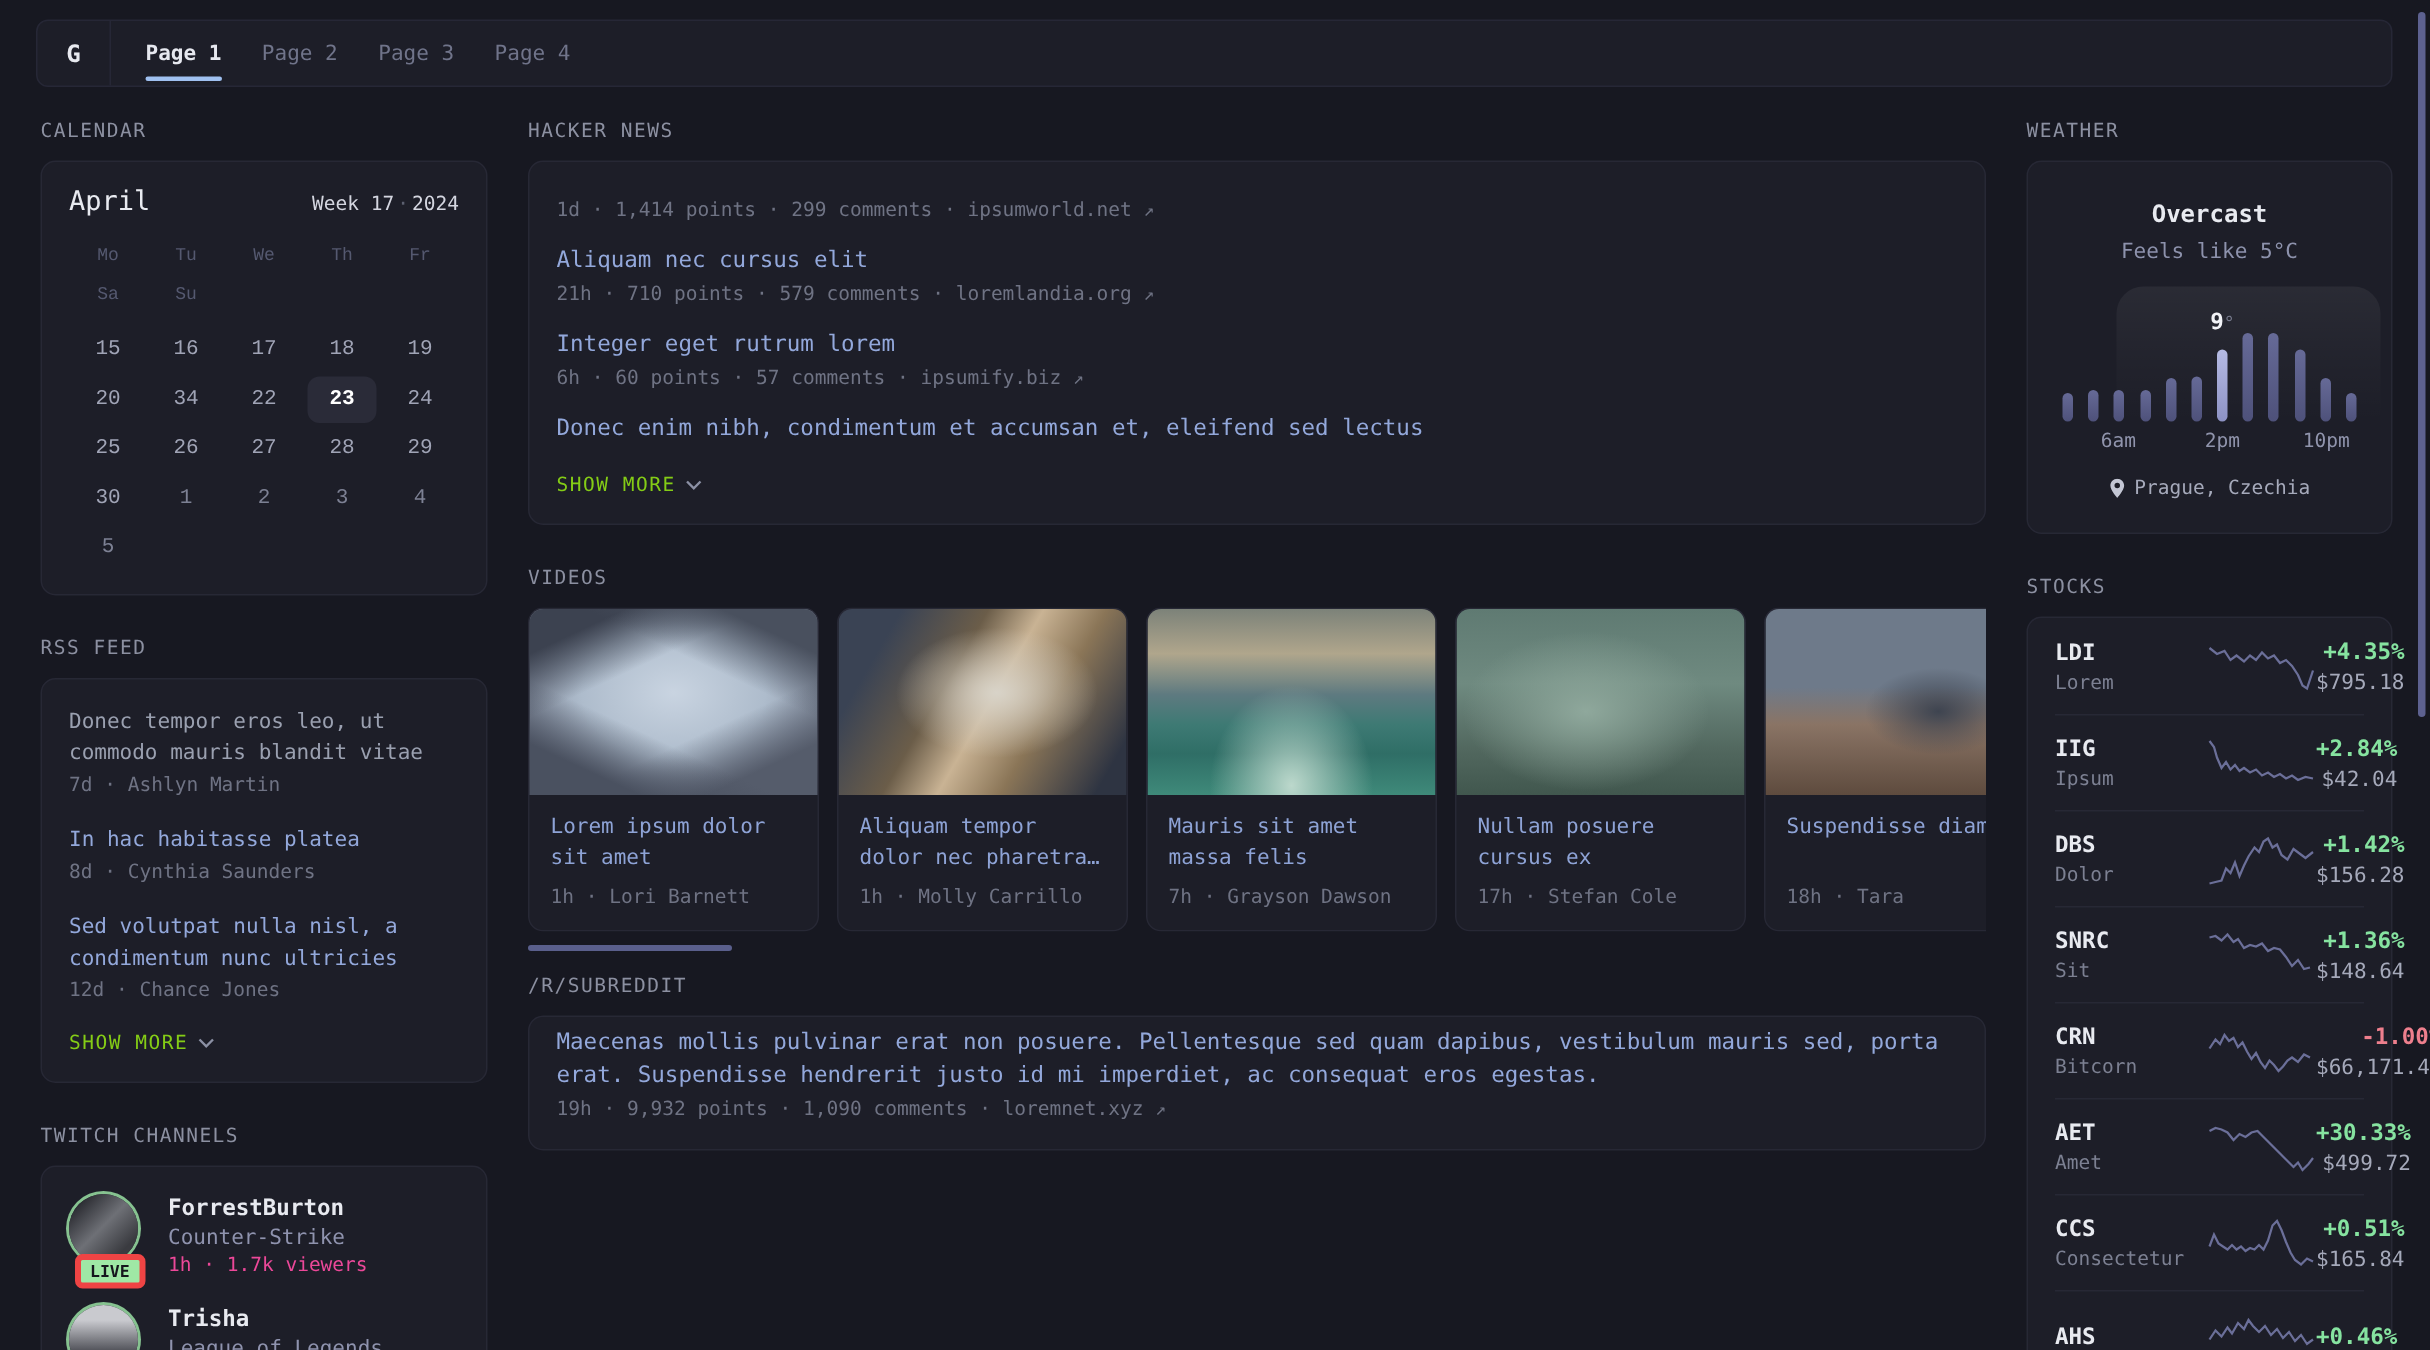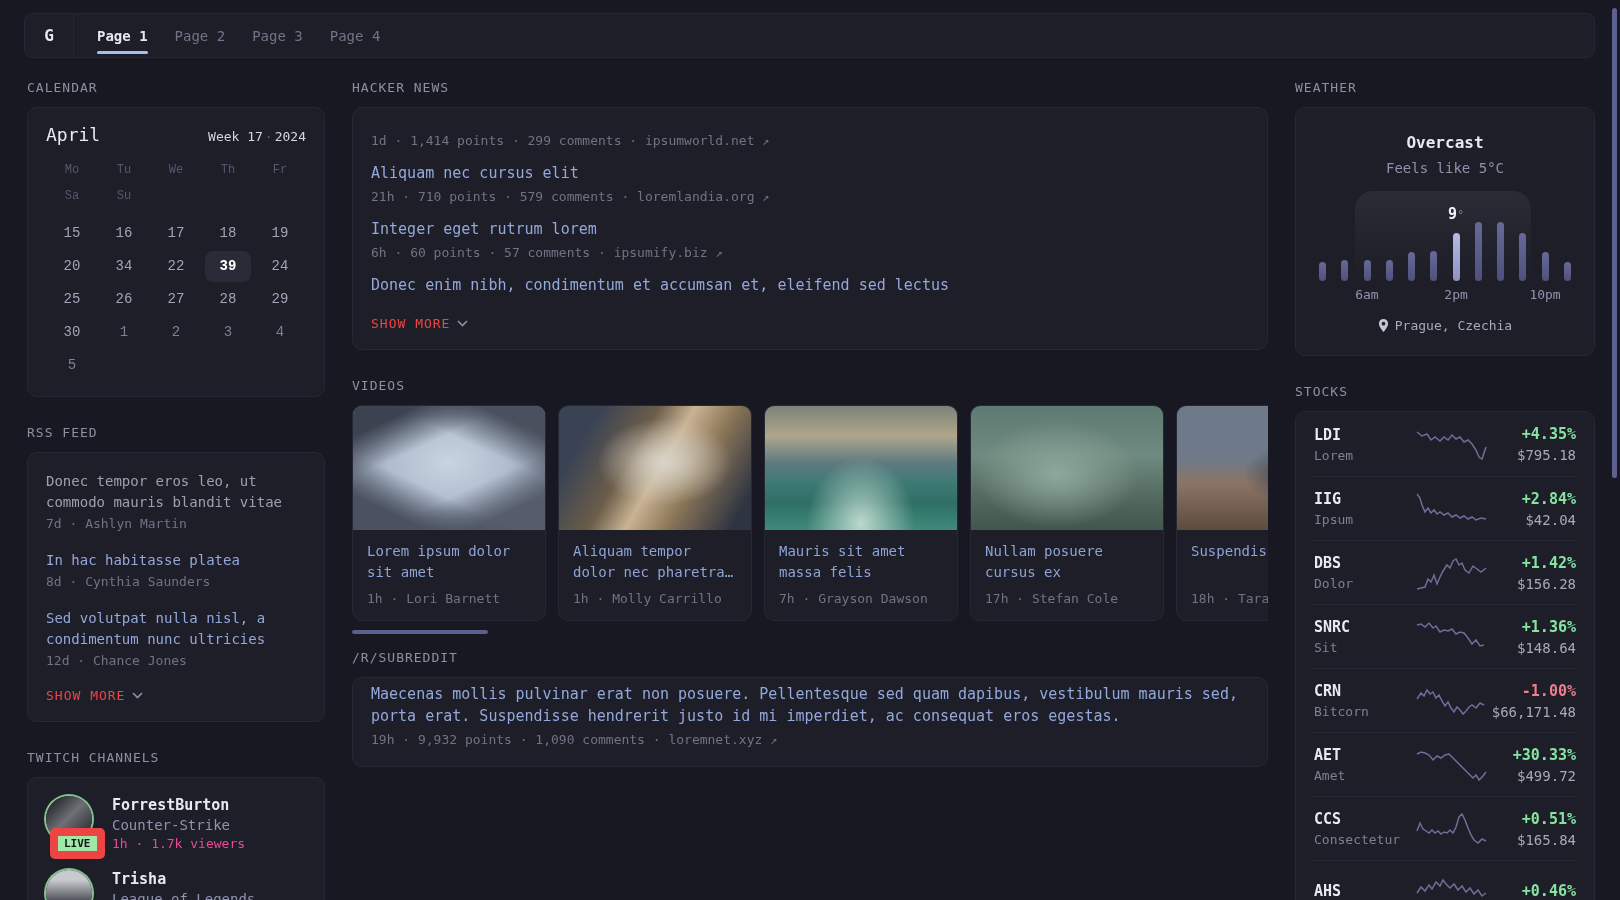--- a/index.html
+++ b/index.html
@@ -35,21 +35,21 @@
     background:#9fc0f0; border-radius:2px;
   }
 
   
   .page {
     position:absolute; top:80px; left:27px; right:25px; bottom:0;
     display:flex; gap:27px;
   }
   .col-left  { width:298px; flex:none; }
   .col-mid   { flex:1; min-width:0; }
-  .col-right { width:300px; flex:none; }
+  .col-right { width:244px; flex:none; }
 
   .sec-label {
     font-size:13px; font-weight:normal; letter-spacing:1px;
     color:#8c90a1; margin-bottom:12px;
   }
   .widget { margin-bottom:28px; }
   .card {
     background:#1d1e28; border:1px solid #272835; border-radius:10px;
   }
 
@@ -72,40 +72,40 @@
 
   
   .pad { padding:18px; }
   .feed-item { margin-bottom:19px; }
   .feed-item:last-of-type { margin-bottom:14px; }
   .feed-title { font-size:14px; line-height:21px; color:#93a8db; display:block; cursor:pointer; }
   .feed-title.read { color:#9aa0b0; }
   .feed-meta { font-size:13px; color:#6f7384; margin-top:3px; }
   .show-more {
     display:inline-flex; align-items:center; gap:7px;
-    font-size:13px; letter-spacing:1px; color:#ef4444; cursor:pointer;
+    font-size:13px; letter-spacing:1px; color:#84cc16; cursor:pointer;
   }
   .chev { width:11px; height:7px; stroke:#8b90a4; fill:none; stroke-width:1.6; }
 
   
   .tw-row { display:flex; gap:16px; margin-bottom:19px; }
   .tw-row:last-child { margin-bottom:0; }
   .tw-avatar-wrap { position:relative; width:50px; flex:none; }
   .tw-avatar {
     width:46px; height:46px; border-radius:50%;
     box-shadow:0 0 0 2px #86c290; cursor:pointer;
   }
   .tw-avatar.off { box-shadow:0 0 0 2px #565a78; }
   .av-forrest { background:linear-gradient(135deg,#23242a 10%,#6e7076 48%,#3a3b40 80%); }
   .av-trisha  { background:linear-gradient(180deg,#c9cacf 22%,#8b8c92 45%,#3b3c44 75%); }
   .av-kendall { background:linear-gradient(160deg,#e8d7c8 25%,#c9935f 55%,#8a5a3a 90%); }
   .live-badge {
     position:absolute; left:4px; bottom:-8px;
     background:#9fe8a5; color:#15161d; font-size:11px; font-weight:bold;
-    padding:1px 6px; border-radius:5px; border:8px solid #ef4444;
+    padding:1px 6px; border-radius:5px; border:4px solid #ef4444;
   }
   .tw-name { font-size:15px; font-weight:bold; color:#e8eaf0; cursor:pointer; }
   .tw-game { font-size:14px; color:#8f93ae; margin-top:3px; }
   .tw-meta { font-size:13px; color:#ec4899; margin-top:3px; }
 
   
   .hn-card { padding:20px 18px 18px; }
   .hn-item { margin-bottom:14px; }
   .hn-title { display:block; font-size:15px; line-height:22px; color:#93a8db; cursor:pointer; }
   .hn-meta { font-size:13px; color:#6f7384; margin-top:5px; }
@@ -239,21 +239,21 @@
           </div>
         <div class="cal-grid" id="cal-days">
             <div class="cal-day">15</div>
             <div class="cal-day">16</div>
             <div class="cal-day">17</div>
             <div class="cal-day">18</div>
             <div class="cal-day">19</div>
             <div class="cal-day">20</div>
             <div class="cal-day">34</div>
             <div class="cal-day">22</div>
-            <div class="cal-day sel">39</div>
+            <div class="cal-day sel">23</div>
             <div class="cal-day">24</div>
             <div class="cal-day">25</div>
             <div class="cal-day">26</div>
             <div class="cal-day">27</div>
             <div class="cal-day">28</div>
             <div class="cal-day">29</div>
             <div class="cal-day">30</div>
             <div class="cal-day nxt">1</div>
             <div class="cal-day nxt">2</div>
             <div class="cal-day nxt">3</div>

